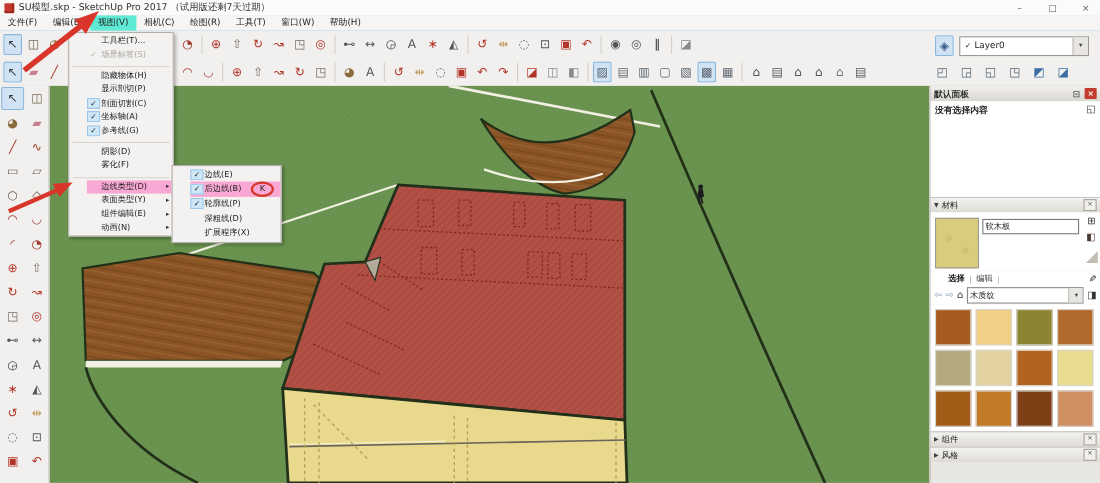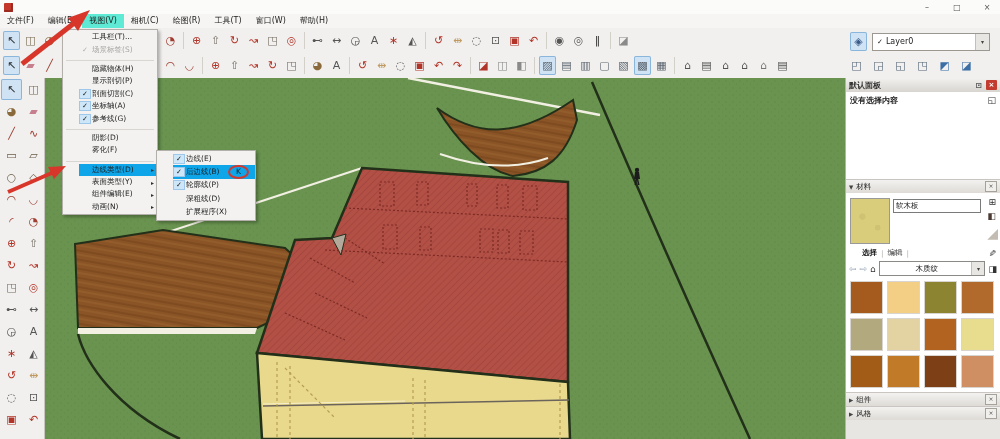--- a/index.html
+++ b/index.html
@@ -79,52 +79,53 @@
             font-size:7.5px;color:#333;}
   .mat-tabs .tab.active{font-weight:bold;color:#111;margin-left:12px;}
   .mat-tabs .bar{color:#b5b2ad;}
   .mat-tabs .sp{flex:1;}
   .dropper{font-size:9px;color:#333;display:inline-block;transform:rotate(90deg);}
   .mat-nav{height:17px;background:#fff;display:flex;align-items:center;padding:0 3px;gap:3px;}
   .navarrow{font-size:9px;color:#93a3b5;}
   .homeic{font-size:9px;color:#333;}
   .combo2{flex:1;height:13px;background:#fff;border:1px solid #8a8a86;display:flex;align-items:center;
           font-size:7.5px;}
-  .combo2 .tx{flex:1;padding-left:2px;text-align:center;}
+  .combo2 .tx{flex:1;padding-left:2px;}
   .combo2 .btn{width:12px;height:13px;background:#e8e6e2;border-left:1px solid #c2bfba;text-align:center;
                font-size:6px;line-height:13px;color:#444;}
   .detailsic{font-size:9px;color:#333;}
   .swatches{background:#fff;padding:4px;display:grid;grid-template-columns:repeat(4,33px);gap:4px;
             height:107px;box-sizing:content-box;}
   .sw{height:33px;border:1px solid #d8d5d0;box-sizing:border-box;}
   
   .vmenu{position:absolute;left:62px;top:29px;width:94px;background:#f3f2f1;border:1px solid #b3b0ac;
          box-shadow:2px 2px 3px rgba(0,0,0,.28);padding:1px 0;font-size:7.5px;color:#1d1d1d;z-index:40;}
   .smenu{position:absolute;left:156px;top:150px;width:98px;background:#f3f2f1;border:1px solid #b3b0ac;
          box-shadow:2px 2px 3px rgba(0,0,0,.28);padding:1px 0;font-size:7.5px;color:#1d1d1d;z-index:41;}
   .mrow{height:12.4px;display:flex;align-items:center;padding-right:3px;margin-left:16px;}
   .smenu .mrow{height:13.4px;}
   .mrow .chk{width:12px;height:10px;margin-right:1px;text-align:center;font-size:7px;line-height:10px;color:#222;flex:none;}
   .mrow .chk.on{background:#cde6f8;box-shadow:0 0 0 1px #9ec7ea inset;}
   .mrow .lbl{flex:1;white-space:nowrap;}
   .mrow .sc{margin:0 3px;}
   .mrow .sc.circle{border:2px solid #d8362a;border-radius:50%;padding:0 6px 1px 6px;}
   .mrow .arr{width:7px;font-size:6px;color:#333;text-align:right;}
-  .mrow.hl{background:#0ea5e9;}
+  .mrow.hl{background:#f9a8d4;}
   .mrow.dis{color:#a9a6a2;}
   .mrow.dis .chk{color:#b2afab;}
   .mrow.seprow{height:3px;border-bottom:1px solid #d9d6d1;margin:1px 3px 2px 3px;}
   
   .annot{position:absolute;left:0;top:0;width:1000px;height:439px;z-index:60;pointer-events:none;}
 </style>
 </head>
 <body>
 
 <div class="titlebar">
   <span class="appicon"></span>
+  <span>SU模型.skp - SketchUp Pro 2017 （试用版还剩7天过期）</span>
   <span class="wctrls">
     <span>–</span>
     <span>□</span>
     <span>×</span>
   </span>
 </div>
 
 <div class="menubar">
 
 <span class="mitem">文件(F)</span>

